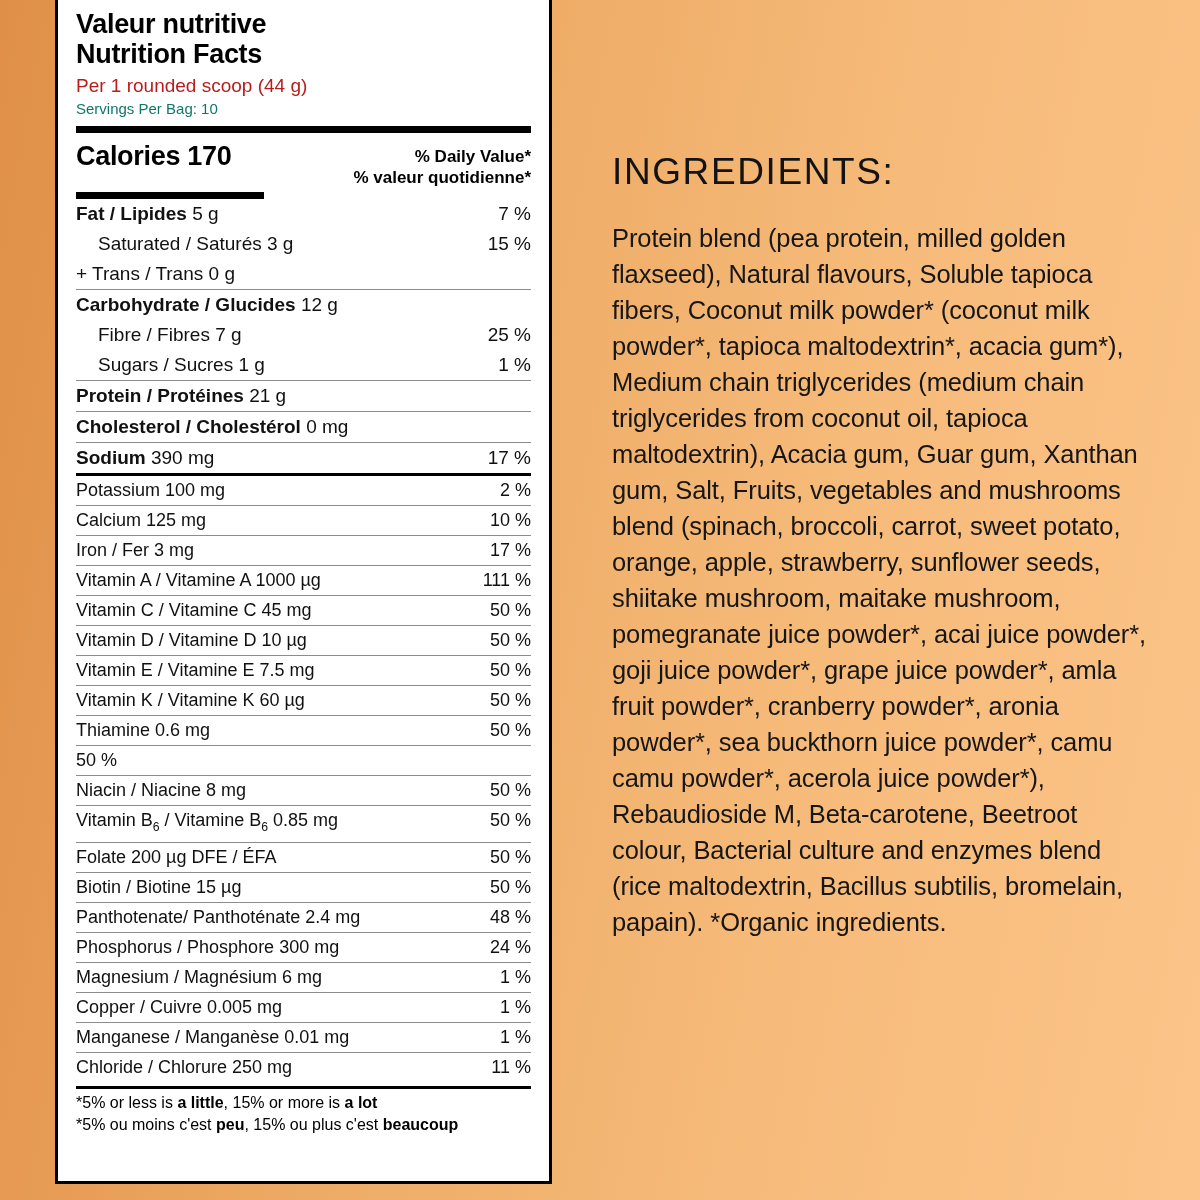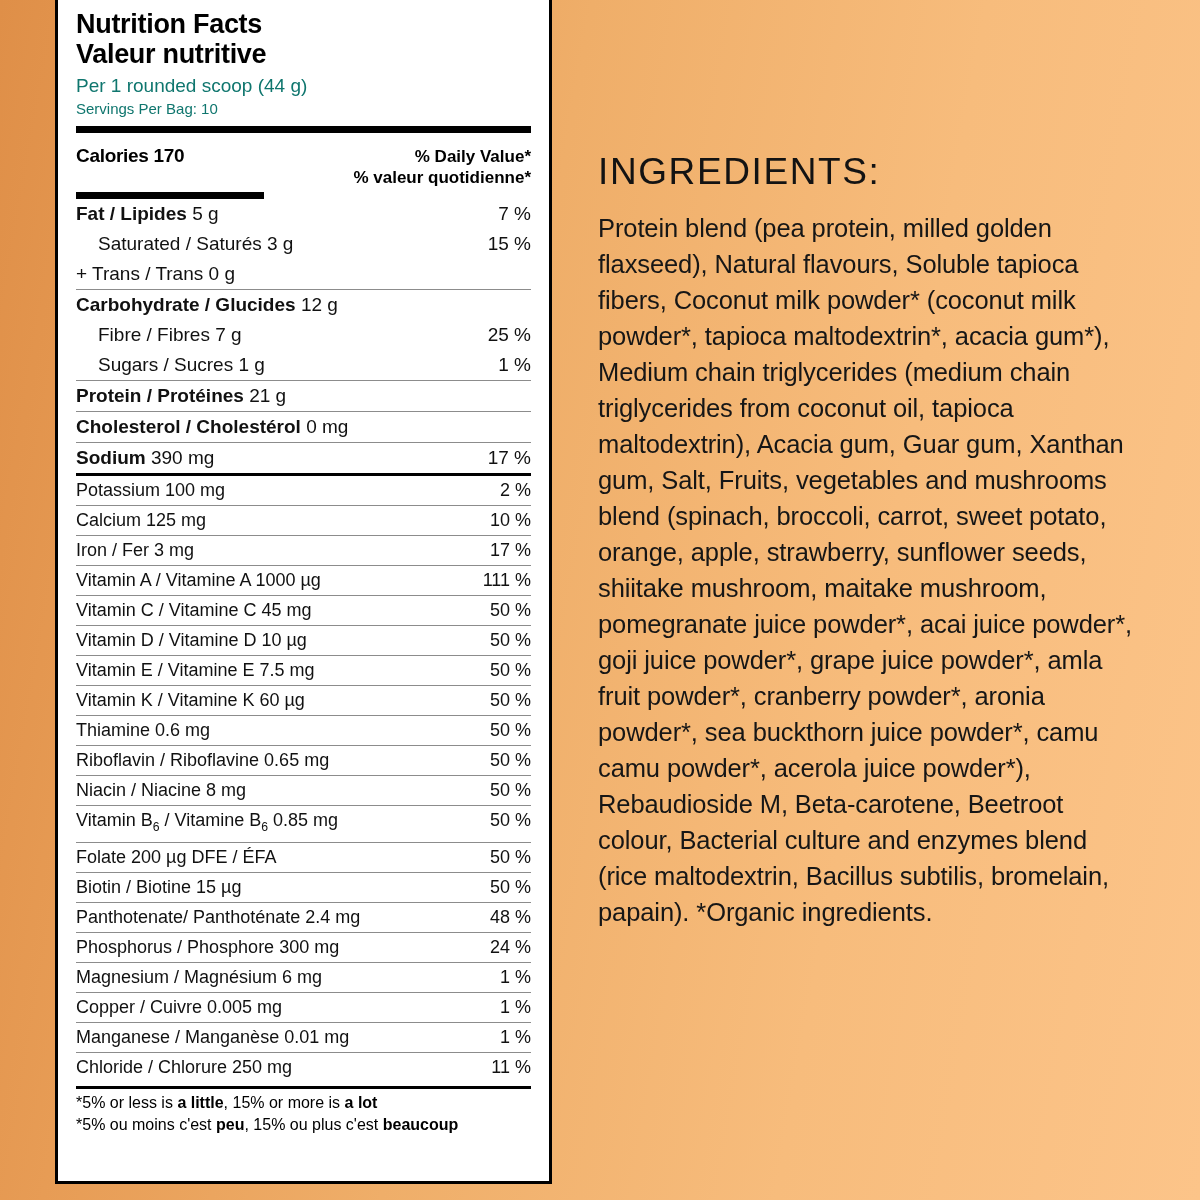--- a/index.html
+++ b/index.html
@@ -29,42 +29,42 @@
     font-weight: bold;
     font-size: 27px;
     line-height: 30px;
     letter-spacing: -0.3px;
     color: #000;
   }
 
   .serving {
     font-size: 19px;
     line-height: 25px;
-    color: #0f766e;
+    color: #b91c1c;
     margin-top: 4px;
   }
   .servings-sm {
     font-size: 15px;
     line-height: 21px;
     color: #0f766e;
   }
 
   .rule-thick { border-top: 7px solid #000; margin-top: 7px; }
   .rule-med   { border-top: 3px solid #000; }
   .rule-thin  { border-top: 1.5px solid #8c8c8c; }
 
   .calories-row {
     display: flex;
     justify-content: space-between;
     align-items: flex-start;
     padding-top: 7px;
   }
   .calories-label {
     font-weight: bold;
-    font-size: 19px;
+    font-size: 27px;
     line-height: 32px;
     letter-spacing: -0.3px;
   }
   .dv-head {
     text-align: right;
     font-weight: bold;
     font-size: 17px;
     line-height: 21px;
     padding-top: 6px;
   }
@@ -104,46 +104,46 @@
     line-height: 22px;
     padding-top: 3px;
   }
   .footnote strong { font-weight: bold; }
 
   sub { font-size: 0.68em; vertical-align: sub; }
 
   
   #ingredients {
     position: absolute;
-    left: 598px;
+    left: 612px;
     top: 150px;
     width: 540px;
   }
   .ing-head {
     font-size: 37px;
     letter-spacing: 1.6px;
     color: #131313;
     font-weight: normal;
     line-height: 44px;
   }
   .ing-body {
-    margin-top: 16px;
+    margin-top: 26px;
     font-size: 25.5px;
     line-height: 36px;
     color: #161616;
     letter-spacing: -0.1px;
   }
 </style>
 </head>
 <body>
 
 <div id="nfp">
 
+  <div class="nf-title">Valeur nutritive</div>
   <div class="nf-title">Nutrition Facts</div>
-  <div class="nf-title">Valeur nutritive</div>
 
   <div class="serving">Per 1 rounded scoop (44 g)</div>
   <div class="servings-sm">Servings Per Bag: 10</div>
 
   <div class="rule-thick"></div>
 
   <div class="calories-row">
     <div class="calories-label">Calories 170</div>
     <div>
       <div class="dv-head">% Daily Value*</div>
@@ -237,21 +237,20 @@
         <div class="nm">Vitamin K / Vitamine K 60 µg</div>
         <div class="pct">50 %</div>
       </div>
       <div class="rule-thin"></div>
       <div class="row micro">
         <div class="nm">Thiamine <span class="amt">0.6 mg</span></div>
         <div class="pct">50 %</div>
       </div>
       <div class="rule-thin"></div>
       <div class="row micro">
-        <div class="nm">Riboflavin / Riboflavine <span class="amt">0.65 mg</span></div>
         <div class="pct">50 %</div>
       </div>
       <div class="rule-thin"></div>
       <div class="row micro">
         <div class="nm">Niacin / Niacine 8 mg</div>
         <div class="pct">50 %</div>
       </div>
       <div class="rule-thin"></div>
       <div class="row micro">
         <div class="nm">Vitamin B<sub>6</sub> / Vitamine B<sub>6</sub> <span class="amt">0.85 mg</span></div>

